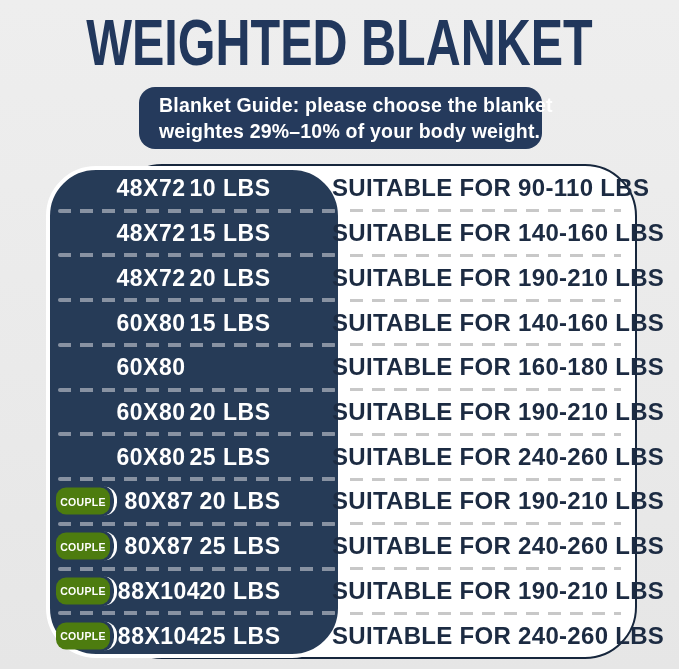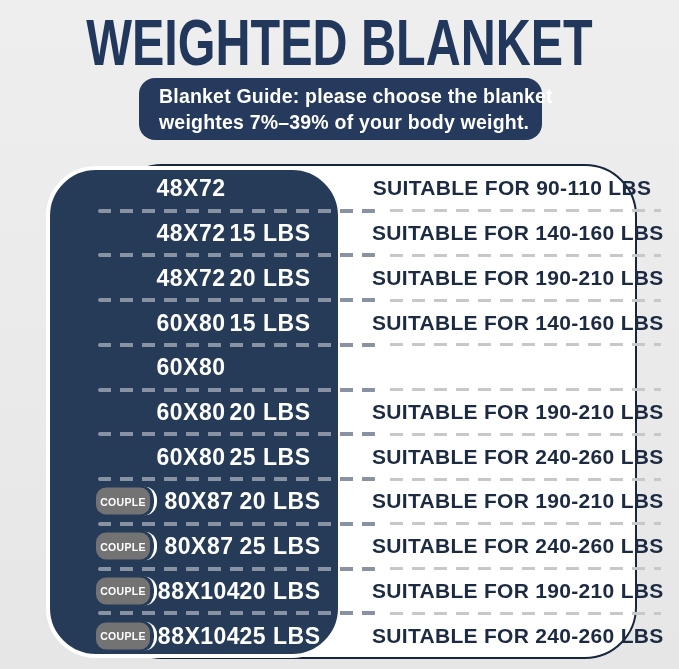--- a/index.html
+++ b/index.html
@@ -15,21 +15,21 @@
     position:absolute; top:6px; left:0; right:0;
     text-align:center;
     font-size:50px; font-weight:bold; color:#21375c;
     letter-spacing:0px;
     transform:scale(0.97,1.28); transform-origin:50% 0;
     white-space:nowrap;
   }
 
   
   .banner {
-    position:absolute; top:78px; left:139px; width:403px; height:62px;
+    position:absolute; top:87px; left:139px; width:403px; height:62px;
     background:#253a5c; border-radius:16px;
     display:flex; flex-direction:column; justify-content:center;
     padding:4px 20px;
   }
   .banner-line {
     color:#ffffff; font-weight:bold; font-size:19.5px; line-height:26px;
     letter-spacing:0.2px; white-space:nowrap;
   }
 
   
@@ -38,21 +38,21 @@
     background:#ffffff; border:2px solid #16263c; border-radius:52px;
   }
   .panel-navy {
     position:absolute; left:46px; top:166px; width:296px; height:492px;
     background:#263b57; border:4px solid #ffffff; border-radius:50px;
   }
 
   
   .rows {
     position:absolute; left:46px; top:166px; width:591px; height:492px;
-    display:grid; grid-template-rows:repeat(11,1fr);margin-left:40px;
+    display:grid; grid-template-rows:repeat(11,1fr);
   }
   .row { position:relative; }
 
   .sep { position:absolute; top:-2px; left:12px; right:16px; height:4px; display:flex; align-items:center; }
   .row:first-child .sep { display:none; }
   .sep-l {
     width:278px; height:4px; border-radius:2px;
     background:repeating-linear-gradient(90deg,#8892a2 0 13px,transparent 13px 22px);
   }
   .sep-r {
@@ -63,54 +63,55 @@
   .cell { position:absolute; top:50%; transform:translateY(-50%); text-align:center; white-space:nowrap; }
   .size, .weight {
     color:#ffffff; font-weight:bold; font-size:23px; letter-spacing:0.5px;
   }
   .size   { left:58px;  width:94px; }
   .row.couple .size { left:66px; }
   .weight { left:136px; width:96px; }
   .row.couple .weight { left:146px; }
   .suitable {
     left:286px; width:280px;
-    color:#1c2b42; font-weight:bold; font-size:21px; letter-spacing:0.3px;
+    color:#1c2b42; font-weight:bold; font-size:24px; letter-spacing:0.3px;
   }
 
   
   .badge {
     position:absolute; top:50%; transform:translateY(-50%);
     left:10px; width:54px; height:27px;
-    background:#737373; border-radius:10px;
+    background:#4d7c0f; border-radius:10px;
     color:#ffffff; font-weight:bold; font-size:10.5px; letter-spacing:0.3px;
     display:flex; align-items:center; justify-content:center;
   }
   .badge::after {
     content:""; position:absolute; right:-7px; top:-1px; bottom:-1px; width:12px;
     border-right:3px solid #ffffff; border-radius:0 13px 13px 0;
   }
 </style>
 </head>
 <body>
 
 <div class="title">WEIGHTED BLANKET</div>
 
 <div class="banner">
   <div class="banner-line">Blanket Guide: please choose the blanket</div>
-  <div class="banner-line">weightes 7%–39% of your body weight.</div>
+  <div class="banner-line">weightes 29%–10% of your body weight.</div>
 </div>
 
 <div class="panel-white"></div>
 <div class="panel-navy"></div>
 
 <div class="rows">
 
   <div class="row">
 
     <span class="cell size">48X72</span>
+    <span class="cell weight">10 LBS</span>
     <span class="cell suitable">SUITABLE FOR 90-110 LBS</span>
   </div>
 
   <div class="row">
     <div class="sep">
         <span class="sep-l"></span>
         <span class="sep-r"></span>
       </div>
     <span class="cell size">48X72</span>
     <span class="cell weight">15 LBS</span>
@@ -136,20 +137,21 @@
     <span class="cell weight">15 LBS</span>
     <span class="cell suitable">SUITABLE FOR 140-160 LBS</span>
   </div>
 
   <div class="row">
     <div class="sep">
         <span class="sep-l"></span>
         <span class="sep-r"></span>
       </div>
     <span class="cell size">60X80</span>
+    <span class="cell suitable">SUITABLE FOR 160-180 LBS</span>
   </div>
 
   <div class="row">
     <div class="sep">
         <span class="sep-l"></span>
         <span class="sep-r"></span>
       </div>
     <span class="cell size">60X80</span>
     <span class="cell weight">20 LBS</span>
     <span class="cell suitable">SUITABLE FOR 190-210 LBS</span>

